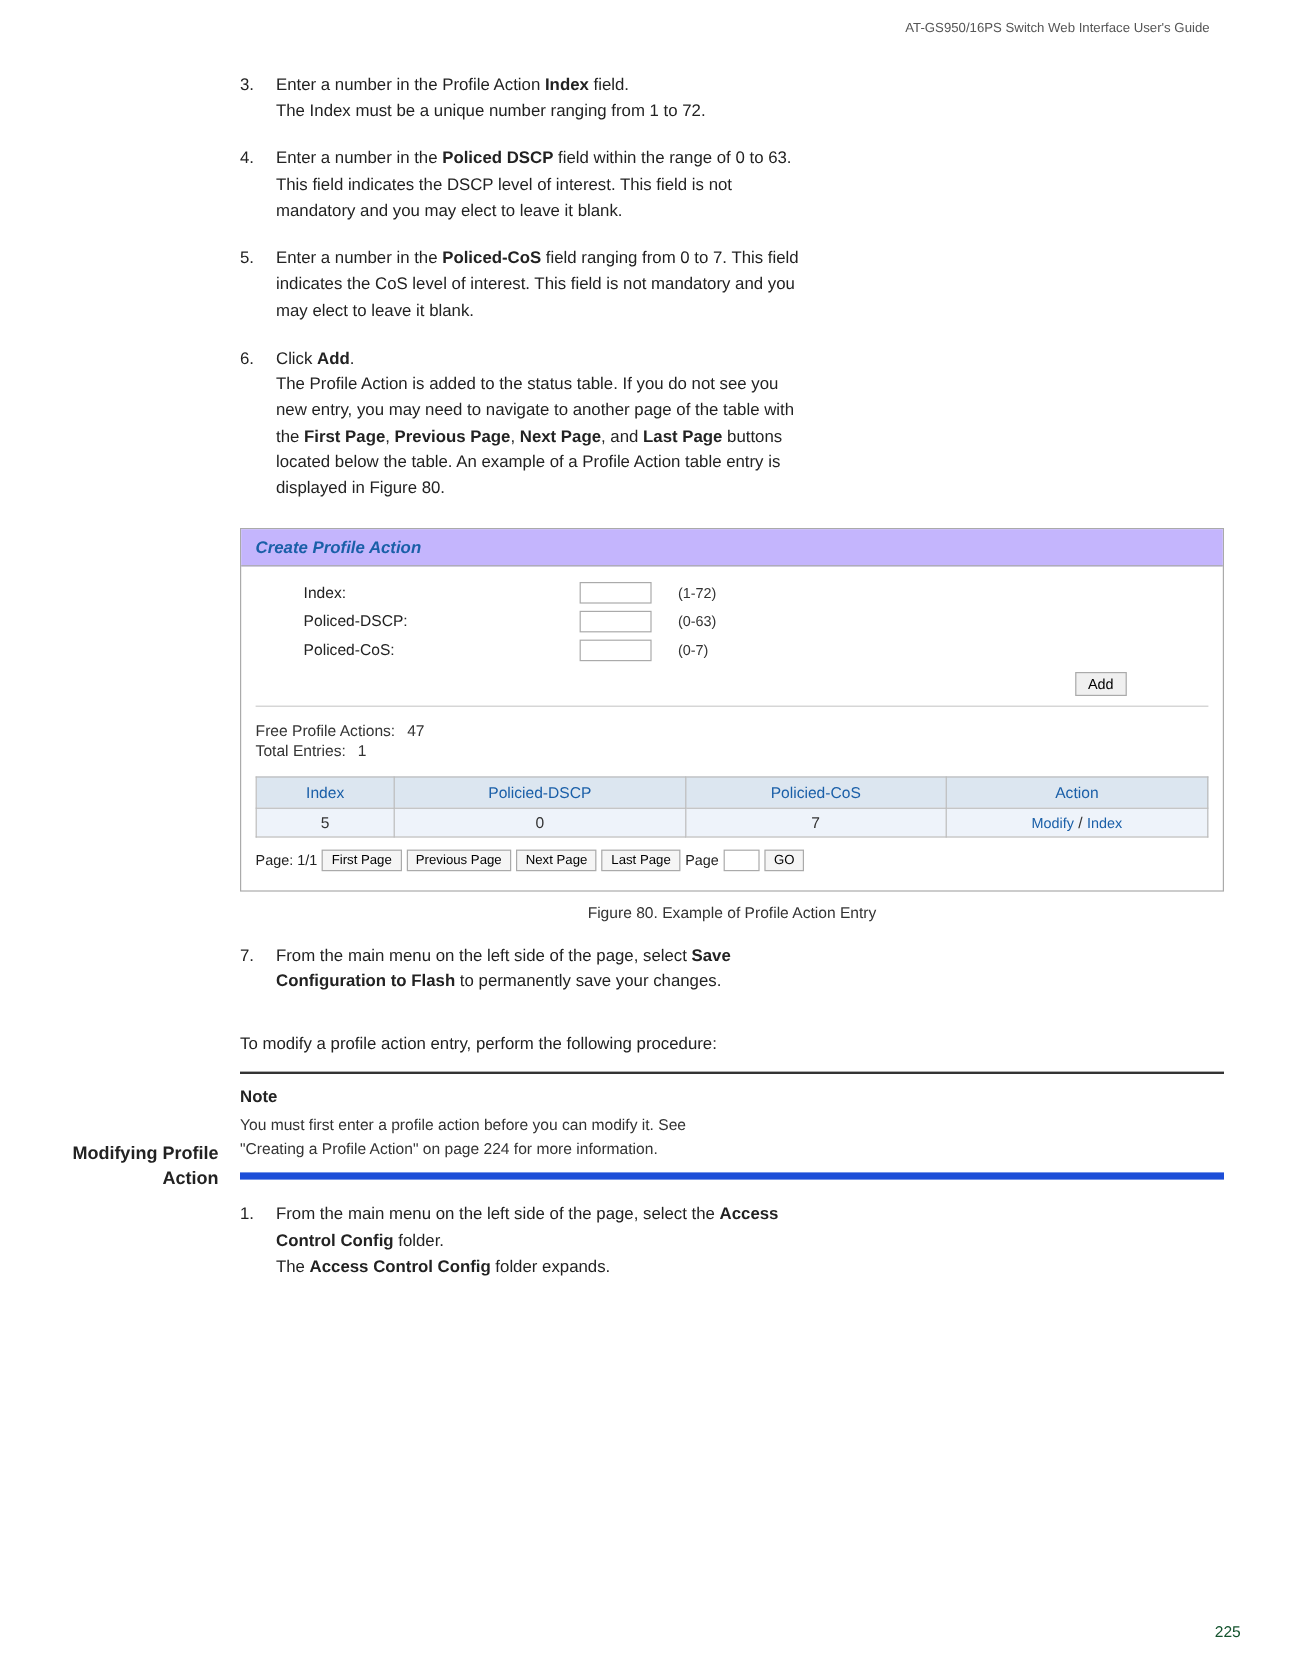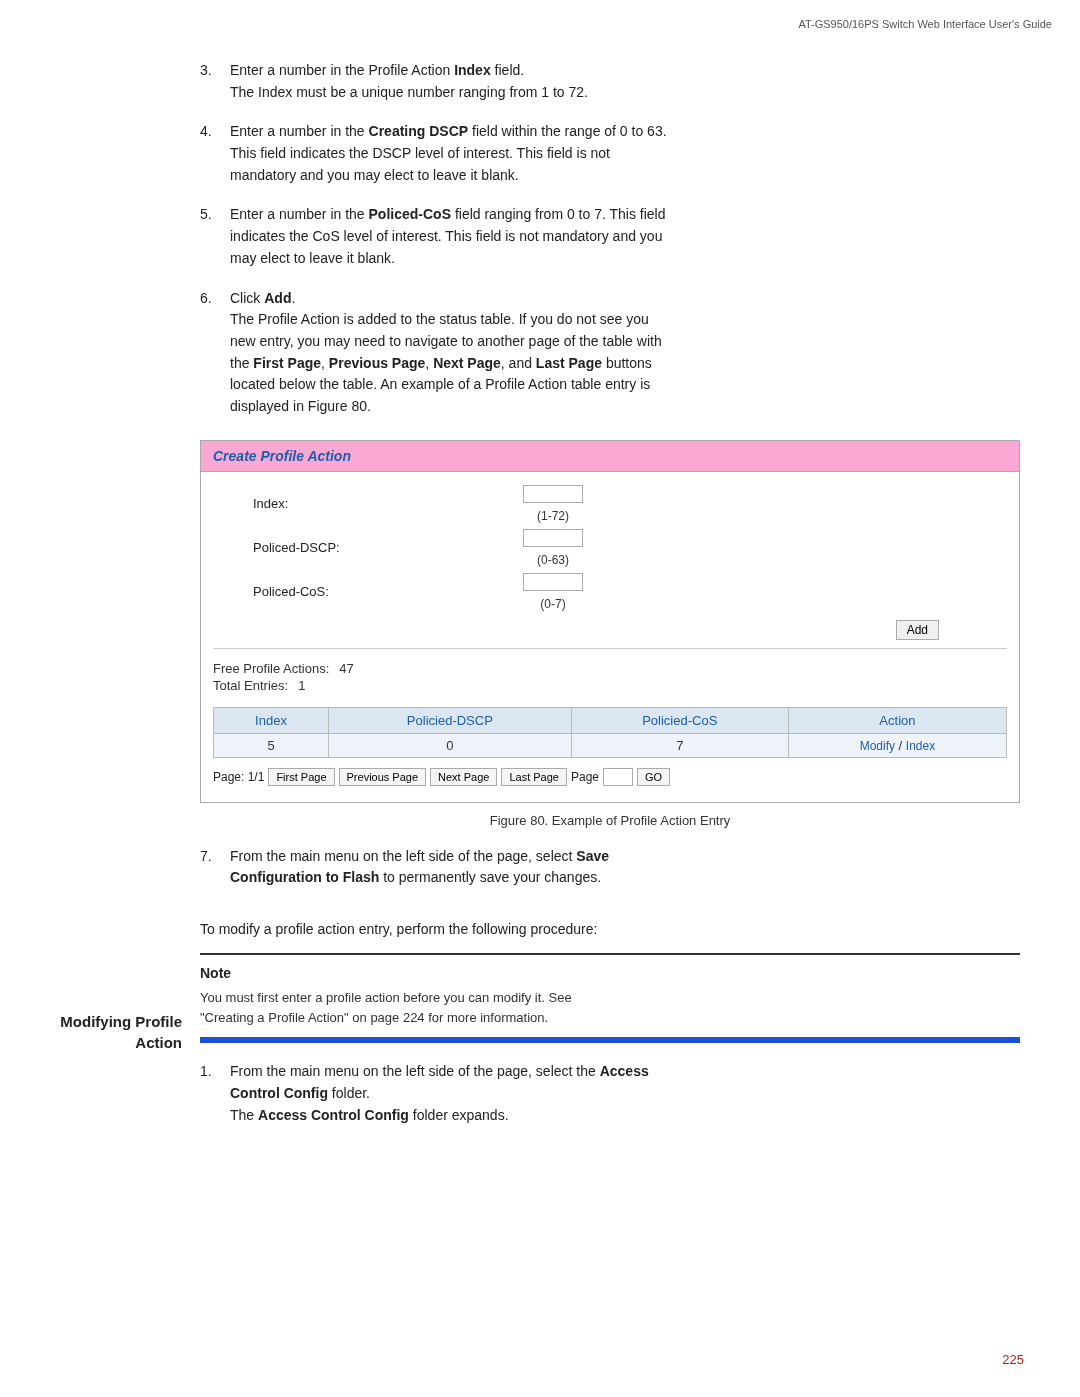--- a/index.html
+++ b/index.html
@@ -9,21 +9,21 @@
       color: #222;
       background: #fff;
       width: 1080px;
       min-height: 1397px;
       position: relative;
     }
     .page-header {
       text-align: right;
       font-size: 11px;
       color: #555;
-      padding: 18px 28px 0 0;
+      padding: 18px 72px 0 0;
     }
     .main-content {
       padding: 30px 60px 40px 200px;
     }
     .numbered-list {
       list-style: none;
       padding: 0;
       margin: 0;
     }
     .numbered-list > li {
@@ -44,21 +44,21 @@
       font-weight: bold;
     }
     
     .form-box {
       border: 1px solid #aaa;
       margin: 22px 0 10px 0;
       padding: 0 0 12px 0;
       width: 100%;
     }
     .form-box-title {
-      background: #f9a8d4;
+      background: #c4b5fd;
       padding: 7px 12px;
       font-size: 14px;
       font-weight: bold;
       color: #1a5fa8;
       font-style: italic;
       border-bottom: 1px solid #aaa;
       margin-bottom: 10px;
     }
     .form-row {
       display: flex;
@@ -67,23 +67,22 @@
       font-size: 13px;
     }
     .form-label {
       width: 150px;
       color: #222;
       margin-left: 40px;
     }
     .form-input-group {
       display: flex;
       align-items: center;
-      gap: 6px;
-      margin-left: 120px;
-      flex-direction: column;
+      gap: 22px;
+      margin-left: 80px;
     }
     .form-input {
       width: 60px;
       height: 18px;
       border: 1px solid #aaa;
       font-size: 12px;
       padding: 1px 3px;
     }
     .range-hint {
       font-size: 12px;
@@ -212,42 +211,42 @@
       margin-bottom: 4px;
     }
     .note-text {
       font-size: 13px;
       line-height: 1.5;
       color: #333;
     }
     .page-number {
       position: absolute;
       bottom: 30px;
-      right: 56px;
-      font-size: 13px;
-      color: #b91c1c;
+      right: 46px;
+      font-size: 13px;
+      color: #14532d;
     }
   </style>
 </head>
 <body>
 
 <div class="page-header">
   <span>AT-GS950/16PS Switch Web Interface User's Guide</span>
 </div>
 
 <div class="main-content">
 
   <ul class="numbered-list">
     <li>
       <span class="num">3.</span>
       <span class="list-text">Enter a number in the Profile Action <b>Index</b> field.<br>The Index must be a unique number ranging from 1 to 72.</span>
     </li>
     <li>
       <span class="num">4.</span>
-      <span class="list-text">Enter a number in the <b>Creating DSCP</b> field within the range of 0 to 63.<br>This field indicates the DSCP level of interest. This field is not<br>mandatory and you may elect to leave it blank.</span>
+      <span class="list-text">Enter a number in the <b>Policed DSCP</b> field within the range of 0 to 63.<br>This field indicates the DSCP level of interest. This field is not<br>mandatory and you may elect to leave it blank.</span>
     </li>
     <li>
       <span class="num">5.</span>
       <span class="list-text">Enter a number in the <b>Policed-CoS</b> field ranging from 0 to 7. This field<br>indicates the CoS level of interest. This field is not mandatory and you<br>may elect to leave it blank.</span>
     </li>
     <li>
       <span class="num">6.</span>
       <span class="list-text">Click <b>Add</b>.<br>The Profile Action is added to the status table. If you do not see you<br>new entry, you may need to navigate to another page of the table with<br>the <b>First Page</b>, <b>Previous Page</b>, <b>Next Page</b>, and <b>Last Page</b> buttons<br>located below the table. An example of a Profile Action table entry is<br>displayed in Figure 80.</span>
     </li>
   </ul>

